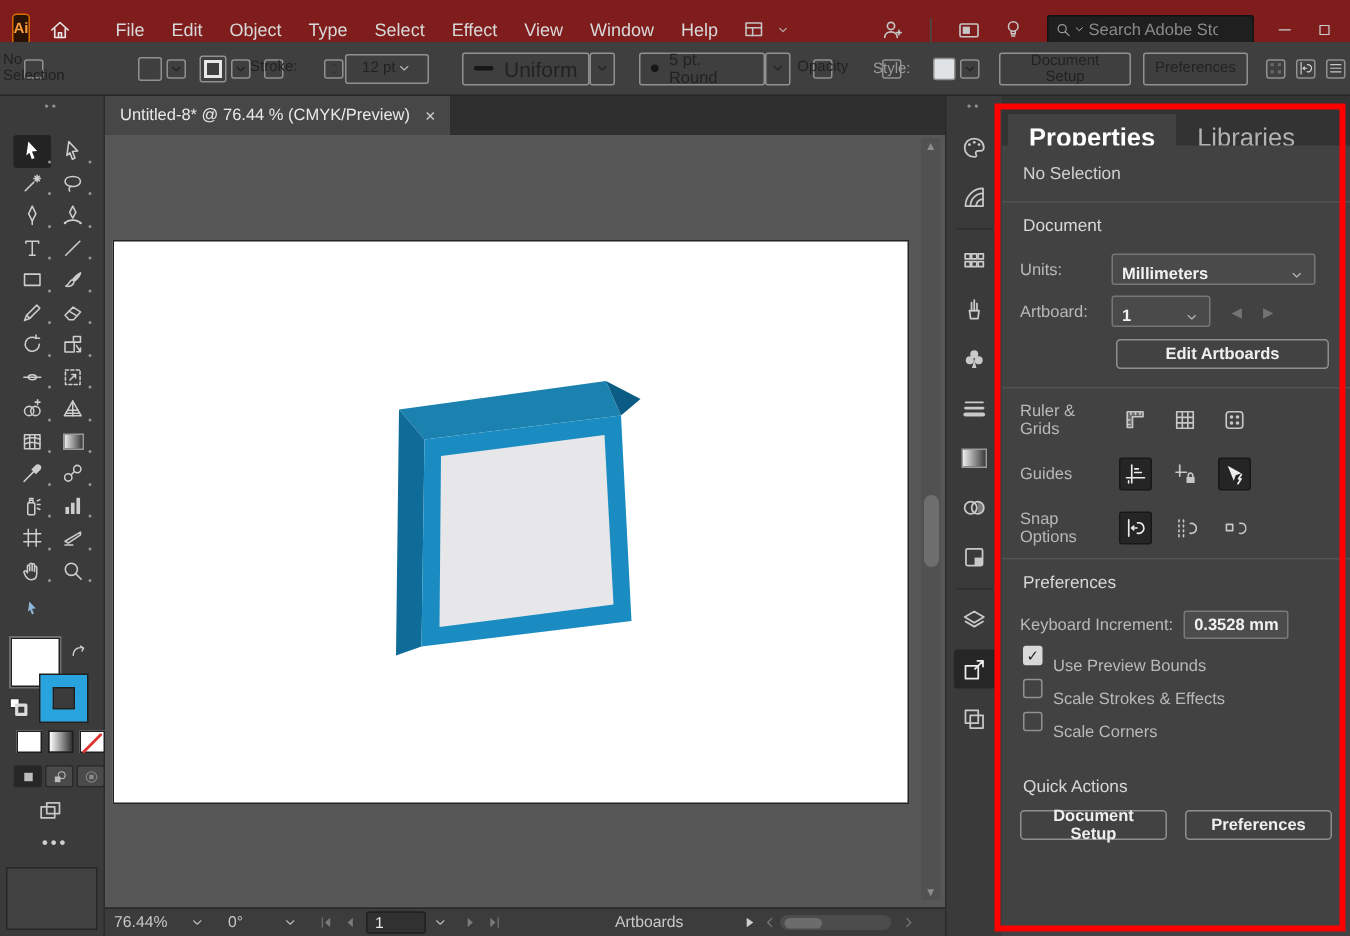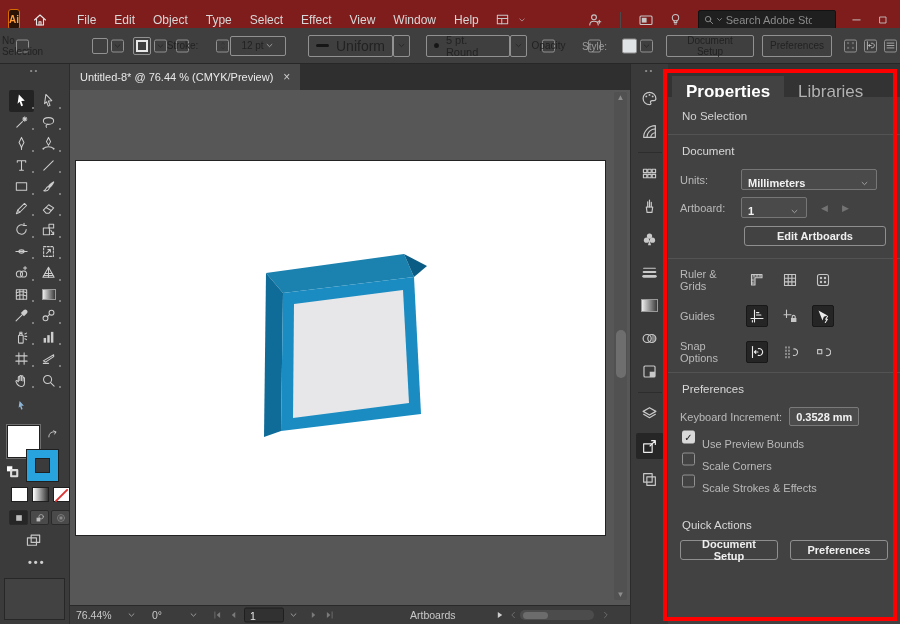--- a/index.html
+++ b/index.html
@@ -813,25 +813,25 @@
         <span class="plabel">Keyboard Increment:</span>
         <div class="valbox">0.3528 mm</div>
       </div>
       <div id="prefs-checks" style="margin-top:10px">
           <div class="check-row">
             <span class="cb checked">✓</span>
             <span class="plabel">Use Preview Bounds</span>
           </div>
           <div class="check-row">
             <span class="cb"></span>
-            <span class="plabel">Scale Corners</span>
+            <span class="plabel">Scale Strokes &amp; Effects</span>
           </div>
           <div class="check-row">
             <span class="cb"></span>
-            <span class="plabel">Scale Strokes &amp; Effects</span>
+            <span class="plabel">Scale Corners</span>
           </div>
         </div>
       <div class="sec-title" style="margin-top:24px">Quick Actions</div>
       <div class="qa-btns" id="qa-btns">
           <button class="ghost-btn">Document Setup</button>
           <button class="ghost-btn">Preferences</button>
         </div>
     </div>
   </section>
 

